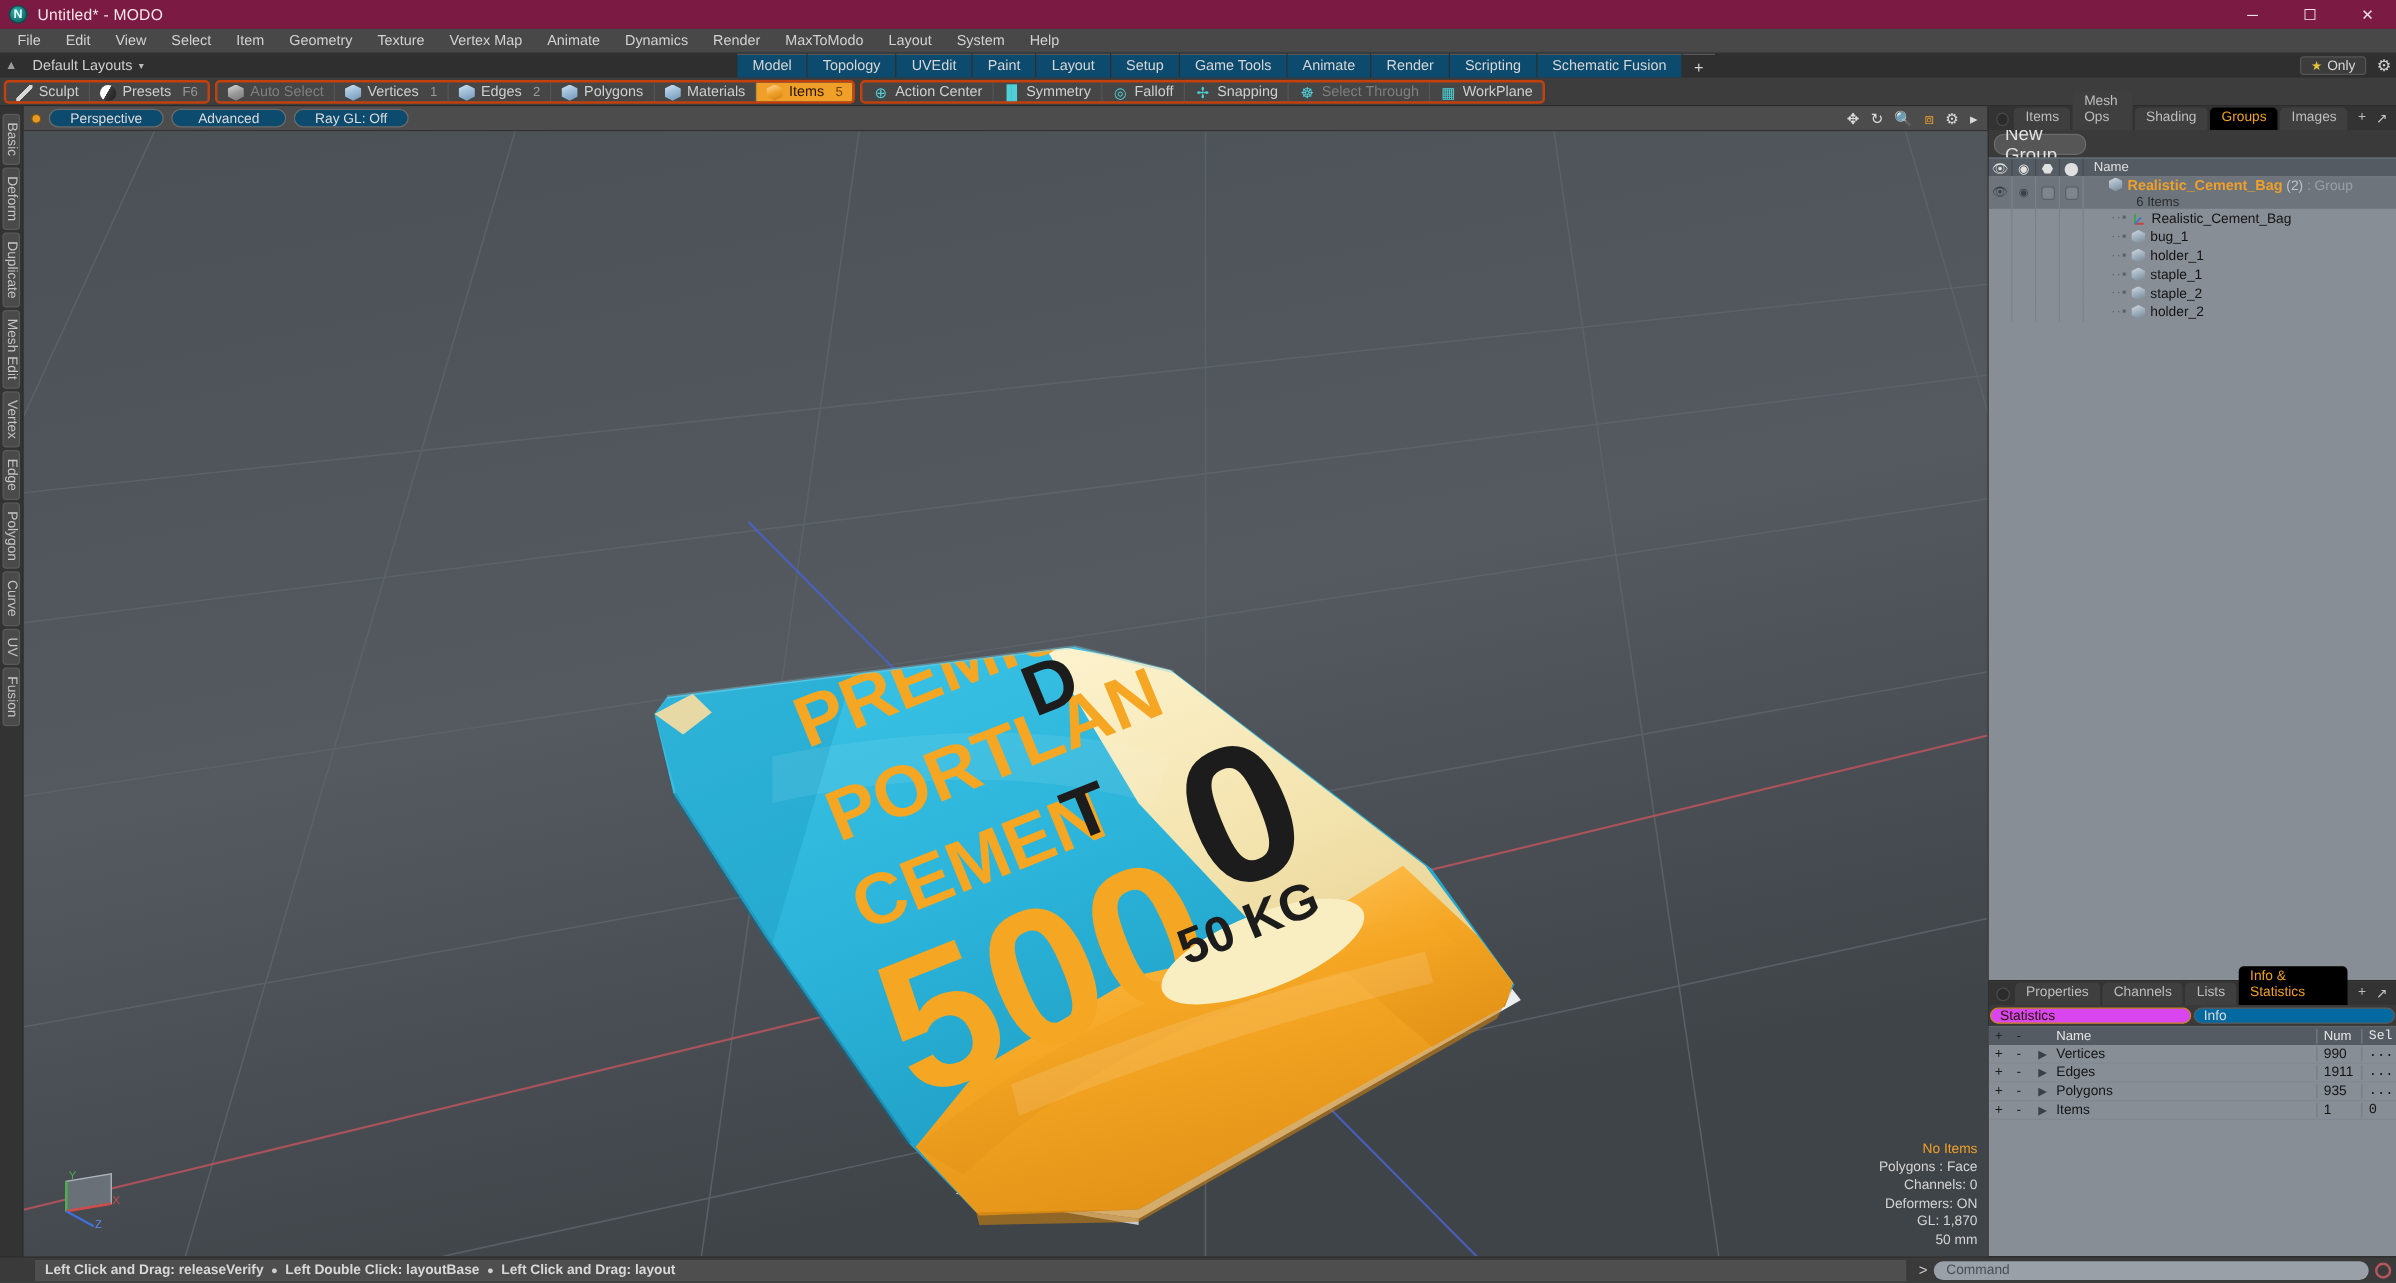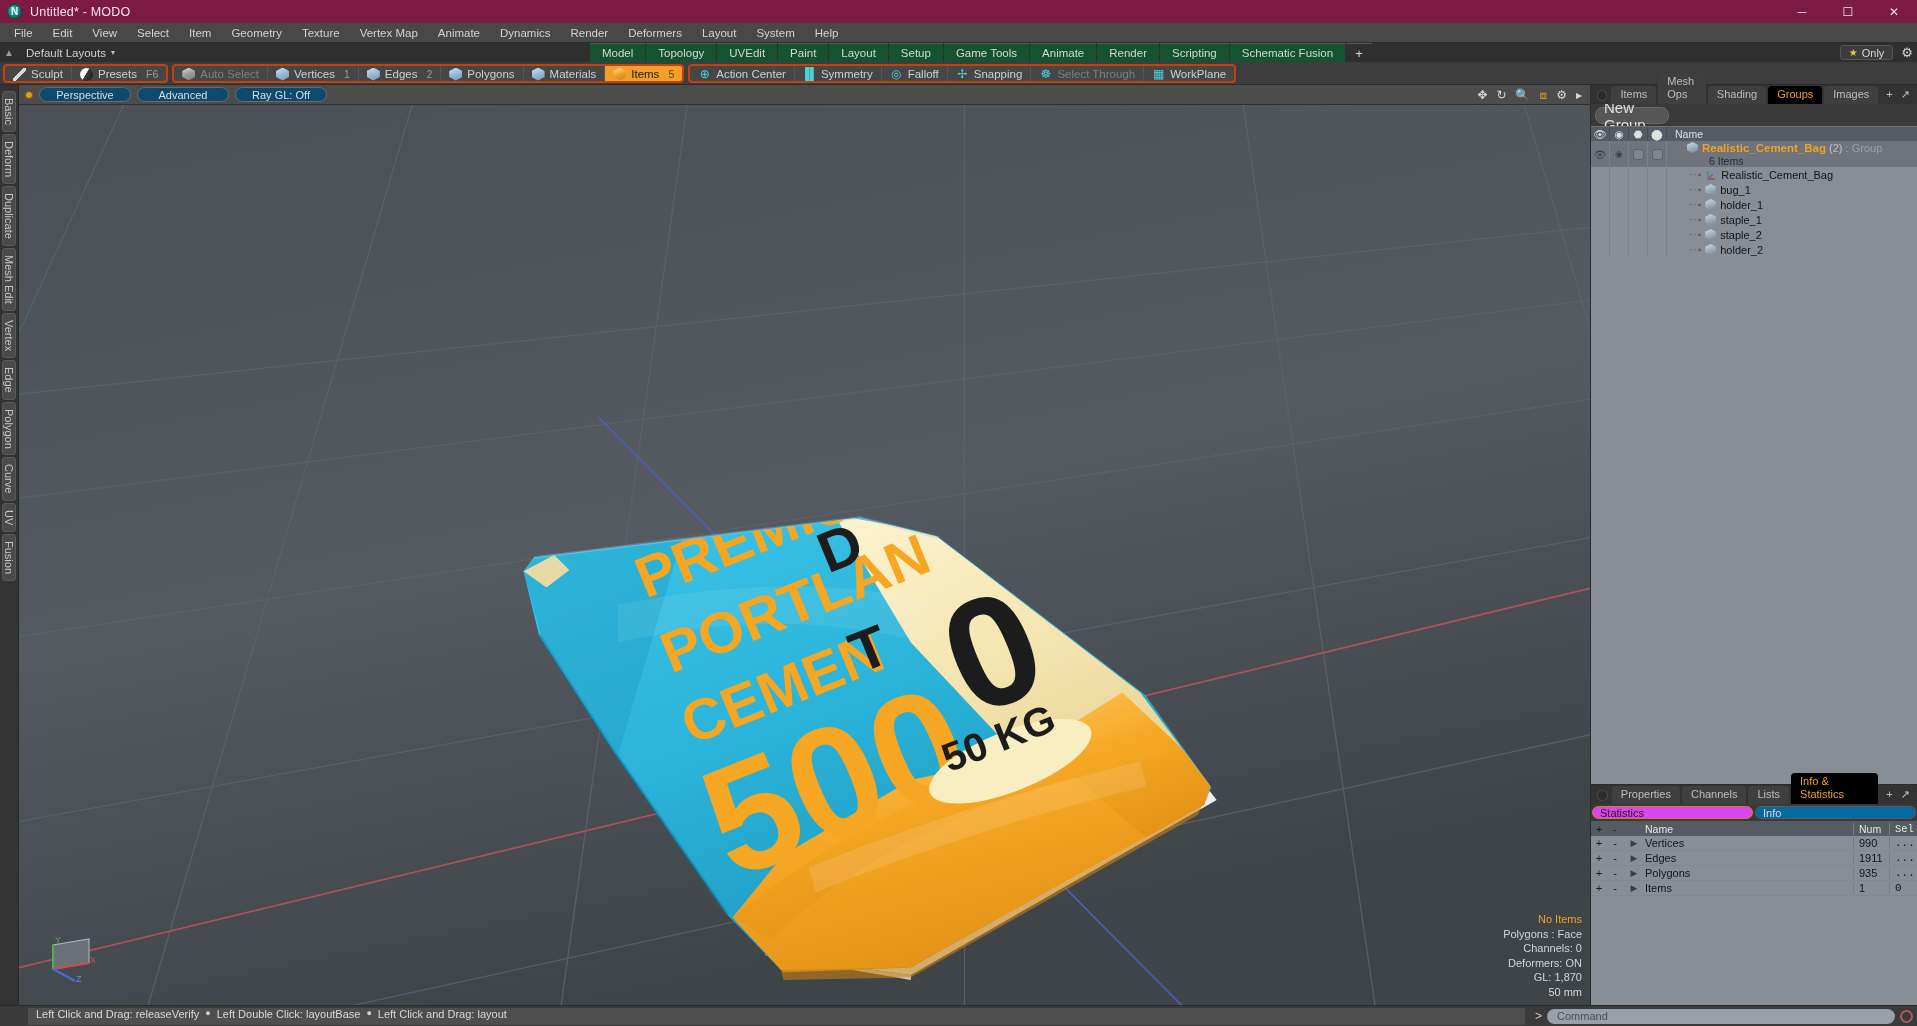--- a/index.html
+++ b/index.html
@@ -52,21 +52,21 @@
     width: 18px; display: flex; align-items: center; justify-content: center;
     color: #9c9c9c; font-size: 10px;
   }
   .layoutbar .dl {
     font-size: 11.5px; color: #cfcfcf; display: flex; align-items: center; padding: 0 8px;
   }
   .layoutbar .dl .caret { margin-left: 5px; font-size: 8px; color: #bdbdbd; }
   .layout-tabs { display: flex; align-items: stretch; margin-left: auto; }
   .layout-tabs .lt {
     font-size: 11.5px; color: #d6d6d6; padding: 0 12px; display: flex; align-items: center;
-    background: #14532d; margin-right: 1px; border-top: 1px solid #585858;
+    background: #0c4a6e; margin-right: 1px; border-top: 1px solid #585858;
   }
   .layout-tabs .lt.plus { background: transparent; color: #d6d6d6; padding: 0 9px; font-size: 13px; }
   .layoutbar .right-side {
     display: flex; align-items: center; margin-left: auto; padding-right: 4px;
   }
   .only-btn {
     display: flex; align-items: center; gap: 4px; background: #3c3c3c; border: 1px solid #555;
     border-radius: 3px; padding: 1px 8px; font-size: 11px; color: #d8d8d8; height: 15px;
   }
   .only-btn .star { color: #e8c33c; font-size: 10px; }
@@ -231,21 +231,21 @@
   .st-num { width: 36px; border-left: 1px solid #777d85; padding-left: 5px; }
   .st-sel { width: 28px; border-left: 1px solid #777d85; padding-left: 5px; font-family: Liberation Mono, monospace; }
 
   
   .statusbar {
     height: 21px; flex: 0 0 21px; background: #3a3a3a; display: flex; align-items: center;
     border-top: 1px solid #2b2b2b;
   }
   .hints {
     flex: 1 1 auto; background: #4e4e4e; height: 17px; margin: 2px 2px 2px 28px;
-    display: flex; align-items: flex-start; padding-left: 8px; font-size: 11px; color: #d8d8d8; gap: 6px;
+    display: flex; align-items: center; padding-left: 8px; font-size: 11px; color: #d8d8d8; gap: 6px; font-weight: bold;
   }
   .bul { color: #cfcfcf; font-size: 9px; }
   .cmdwrap { width: 390px; flex: 0 0 390px; display: flex; align-items: center; gap: 5px; padding-right: 4px; }
   .cmd-gt { color: #c9c9c9; font-size: 12px; padding-left: 8px; }
   .cmd-input {
     flex: 1 1 auto; height: 15px; background: #9aa0a8; border-radius: 8px;
     font-size: 11px; color: #4a4f55; display: flex; align-items: center; padding-left: 10px;
   }
   .cmd-rec { width: 13px; height: 13px; border-radius: 50%; border: 2px solid #b4565c; }
 </style>
@@ -267,21 +267,21 @@
     <div class="mi">Edit</div>
     <div class="mi">View</div>
     <div class="mi">Select</div>
     <div class="mi">Item</div>
     <div class="mi">Geometry</div>
     <div class="mi">Texture</div>
     <div class="mi">Vertex Map</div>
     <div class="mi">Animate</div>
     <div class="mi">Dynamics</div>
     <div class="mi">Render</div>
-    <div class="mi">Deformers</div>
+    <div class="mi">MaxToModo</div>
     <div class="mi">Layout</div>
     <div class="mi">System</div>
     <div class="mi">Help</div>
   </div>
 
 <div class="layoutbar">
   <div class="home-tri">▲</div>
   <div class="dl">
     <span>Default Layouts</span>
     <span class="caret">▾</span>

